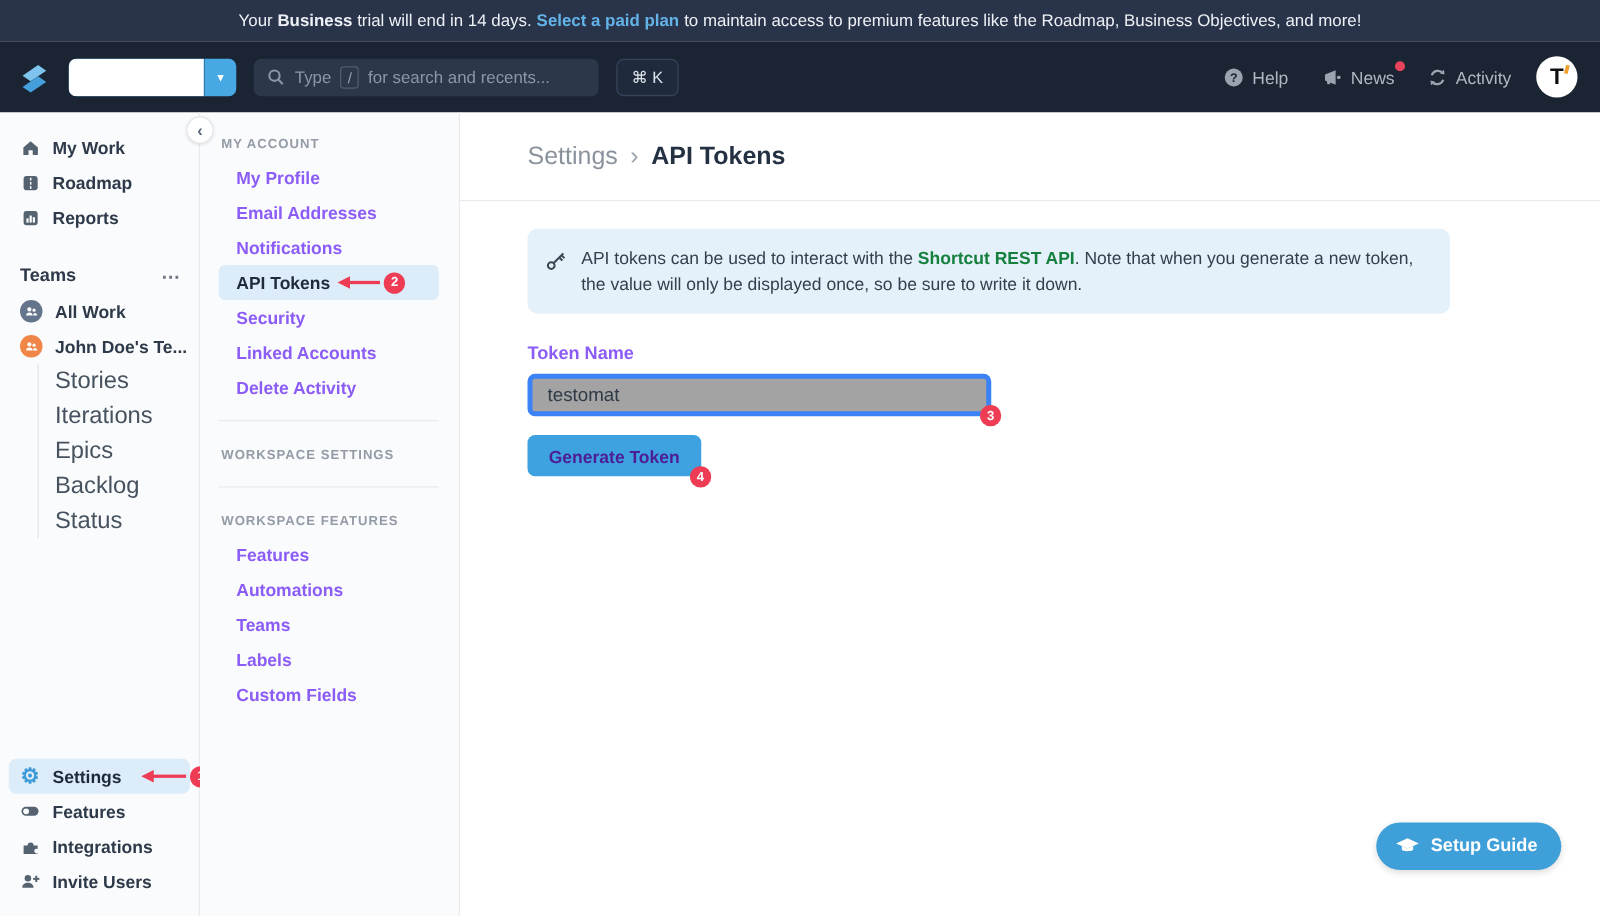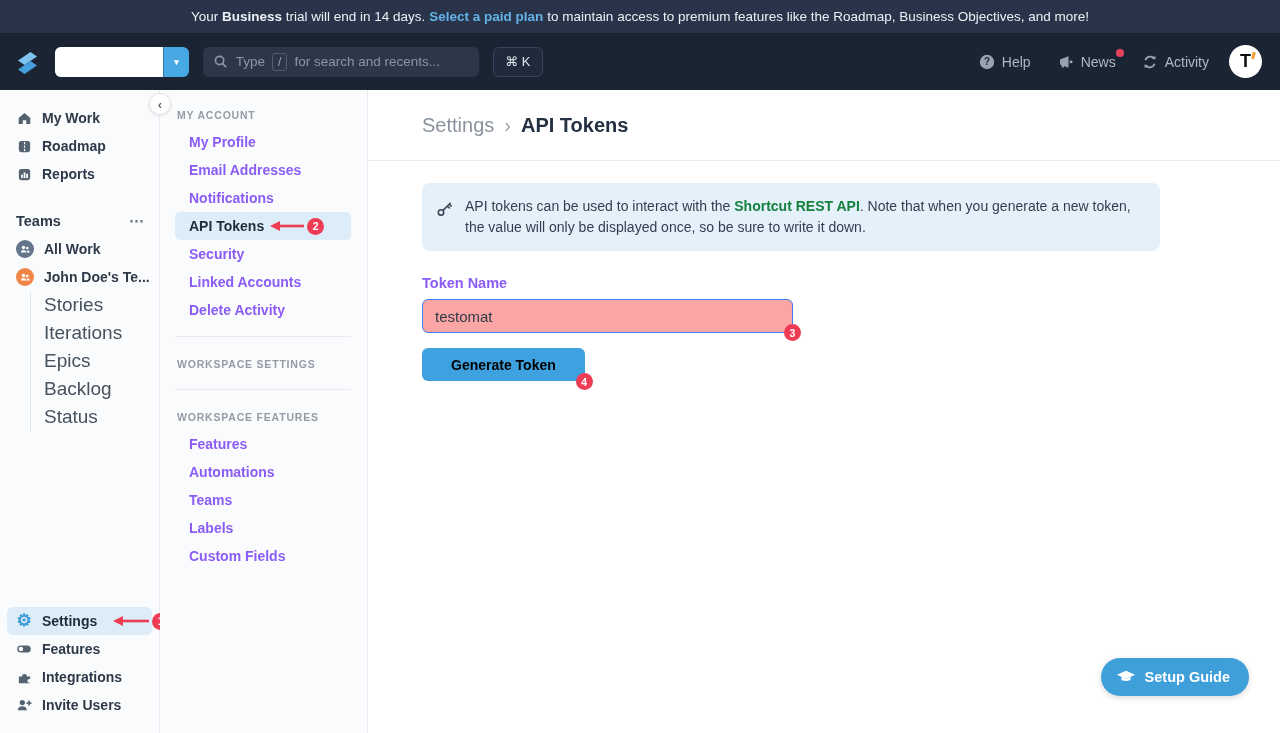--- a/index.html
+++ b/index.html
@@ -74,25 +74,25 @@
   .crumbbar .parent { font-size:20px; color:#8a939d; cursor:pointer; }
   .crumbbar .sep { font-size:20px; color:#9aa4ae; margin:0 10px; }
   .crumbbar .current { font-size:20px; font-weight:700; color:#243142; }
   .content { padding:22px 0 0 54px; }
   .infobox { width:738px; background:#e4f1fb; border-radius:8px; padding:13px 18px 13px 14px; display:flex; gap:12px;
              font-size:14px; color:#333f4d; line-height:1.5; }
   .infobox a { color:#15803d; text-decoration:none; font-weight:600; cursor:pointer; }
   .infobox .keyic { margin-top:4px; flex:0 0 auto; }
   .form-label { margin-top:24px; font-size:14.5px; font-weight:700; color:#8b5cf6; }
   .input-wrap { position:relative; width:371px; margin-top:8px; display:block; }
-  .input-wrap input { width:100%; height:34px; border:1px solid #3b82f6; border-radius:6px; padding:0 12px;
-                      font-size:15px; color:#2f3a47; font-family:"Liberation Sans",sans-serif; background:#fca5a5; outline:none; }
+  .input-wrap input { width:100%; height:34px; border:4px solid #3b82f6; border-radius:6px; padding:0 12px;
+                      font-size:15px; color:#2f3a47; font-family:"Liberation Sans",sans-serif; background:#a3a3a3; outline:none; }
   .btn-wrap { position:relative; display:inline-block; margin-top:15px; }
-  .btn-generate { height:33px; background:#3fa2e0; border:none; border-radius:6px; color:#000000; font-weight:700;
-                  font-size:14px; padding:0 29px; cursor:pointer; font-family:"Liberation Sans",sans-serif; }
+  .btn-generate { height:33px; background:#3fa2e0; border:none; border-radius:6px; color:#4c1d95; font-weight:700;
+                  font-size:14px; padding:0 17px; cursor:pointer; font-family:"Liberation Sans",sans-serif; }
   .corner3 { right:-8px; bottom:-8px; }
   .corner4 { right:-8px; bottom:-9px; }
 
   
   .collapse-btn { position:absolute; left:149px; top:93px; width:22px; height:22px; border-radius:50%; background:#fff;
                   border:1px solid #e4e7eb; box-shadow:0 1px 3px rgba(0,0,0,.10); color:#5b6877; font-size:13px;
                   font-weight:700; display:flex; align-items:center; justify-content:center; cursor:pointer; z-index:5; }
   .setup-guide { position:absolute; right:31px; bottom:37px; height:38px; border-radius:19px; background:#3f9fd9;
                  color:#fff; font-weight:700; font-size:14.5px; display:flex; align-items:center; gap:9px;
                  padding:0 19px 0 15px; cursor:pointer; box-shadow:0 2px 6px rgba(0,0,0,.15); }

